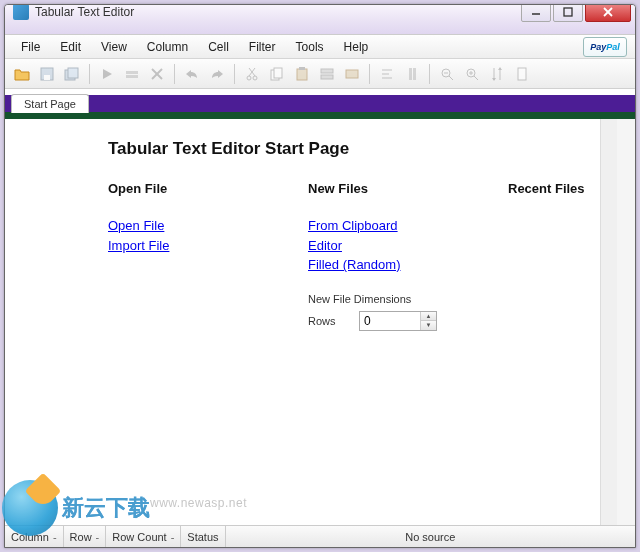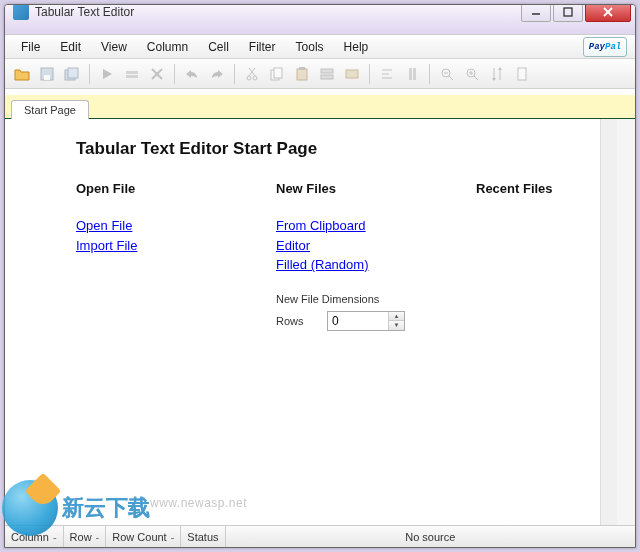--- a/index.html
+++ b/index.html
@@ -12,35 +12,35 @@
 .titlebar .title { flex: 1; font-size: 12px; color: #333; }
 .winbtns { display: flex; gap: 2px; margin-right: 2px; }
 .winbtn { width: 30px; height: 20px; border: 1px solid #aaa; border-radius: 2px; display: flex; align-items: center; justify-content: center; font-size: 10px; color: #333; background: linear-gradient(to bottom,#f5f3fa,#e3def0); }
 .winbtn.close { width: 46px; background: linear-gradient(to bottom,#e88,#c33); color: #fff; border-color:#a22; }
 .winbtn.close svg { stroke:#fff; }
 
 
 .menubar { height: 24px; background: linear-gradient(to bottom,#fefefe,#eee); border-bottom: 1px solid #d5d5d5; display: flex; align-items: center; padding: 0 8px; gap: 4px; }
 .menubar .menuitem { padding: 2px 8px; font-size: 12px; color: #222; border-radius: 2px; }
 .menubar .spacer { flex:1; }
-.paypal { width: 44px; height: 20px; border:1px solid #9bb; border-radius:3px; background:linear-gradient(to bottom,#fff,#eef6f9); font-size:9px; font-style:italic; font-weight:bold; display:flex;align-items:center;justify-content:center;font-family:Liberation Mono, monospace; }
+.paypal { width: 44px; height: 20px; border:1px solid #9bb; border-radius:3px; background:linear-gradient(to bottom,#fff,#eef6f9); font-size:9px; font-style:italic; font-weight:bold; display:flex;align-items:center;justify-content:center; }
 .paypal span:first-child{color:#003087;} .paypal span:last-child{color:#009cde;}
 
 
 .toolbar { height: 30px; background: linear-gradient(to bottom,#fdfdfd,#ececec); border-bottom:1px solid #d0d0d0; display:flex; align-items:center; padding: 0 6px; gap: 3px; }
 .tbtn { width: 22px; height: 22px; display:flex; align-items:center; justify-content:center; opacity:0.55; }
 .tbtn.enabled{opacity:1;}
 .tsep{ width:1px; height:20px; background:#ccc; margin:0 3px;}
 
 
-.tabstrip { height: 24px; background:#fef9c3; border-bottom:1px solid #14532d; display:flex; align-items:flex-end; padding-left:6px; margin-top:6px;}
+.tabstrip { height: 24px; background:#4c1d95; border-bottom:7px solid #14532d; display:flex; align-items:flex-end; padding-left:6px; margin-top:6px;}
 .tab { border:1px solid #bbb; border-bottom:none; border-radius:3px 3px 0 0; background:#fff; padding:3px 12px; font-size:11px; color:#333; position:relative; top:1px; }
 
 
-.content { flex:1; background:#fff; overflow:auto; padding: 20px 18px 10px 64px; position:relative; border-right:18px solid #f5f5f5;margin-left:7px; }
+.content { flex:1; background:#fff; overflow:auto; padding: 20px 18px 10px 103px; position:relative; border-right:18px solid #f5f5f5; }
 .content::after{content:"";position:absolute;right:-18px;top:0;bottom:0;width:18px;background:linear-gradient(to right,#eee,#f7f7f7);}
 .vscroll{position:absolute;right:0;top:0;bottom:0;width:17px;background:#f0f0f0;border-left:1px solid #ddd;}
 .page-title{font-family:Arial,sans-serif;font-size:17px;font-weight:bold;color:#111;margin-bottom:22px;}
 .cols{display:flex;gap:60px;}
 .col{min-width:140px;}
 .col h3{font-family:Arial,sans-serif;font-size:13px;font-weight:bold;color:#111;margin-bottom:20px;}
 .link{display:block;color:#0000ee;text-decoration:underline;font-size:13px;line-height:1.5;}
 .dimlabel{font-size:11px;color:#333;margin-top:18px;margin-bottom:6px;}
 .dimrow{display:flex;align-items:center;gap:5px;margin-bottom:4px;}
 .dimrow label{width:46px;font-size:11px;color:#333;}

